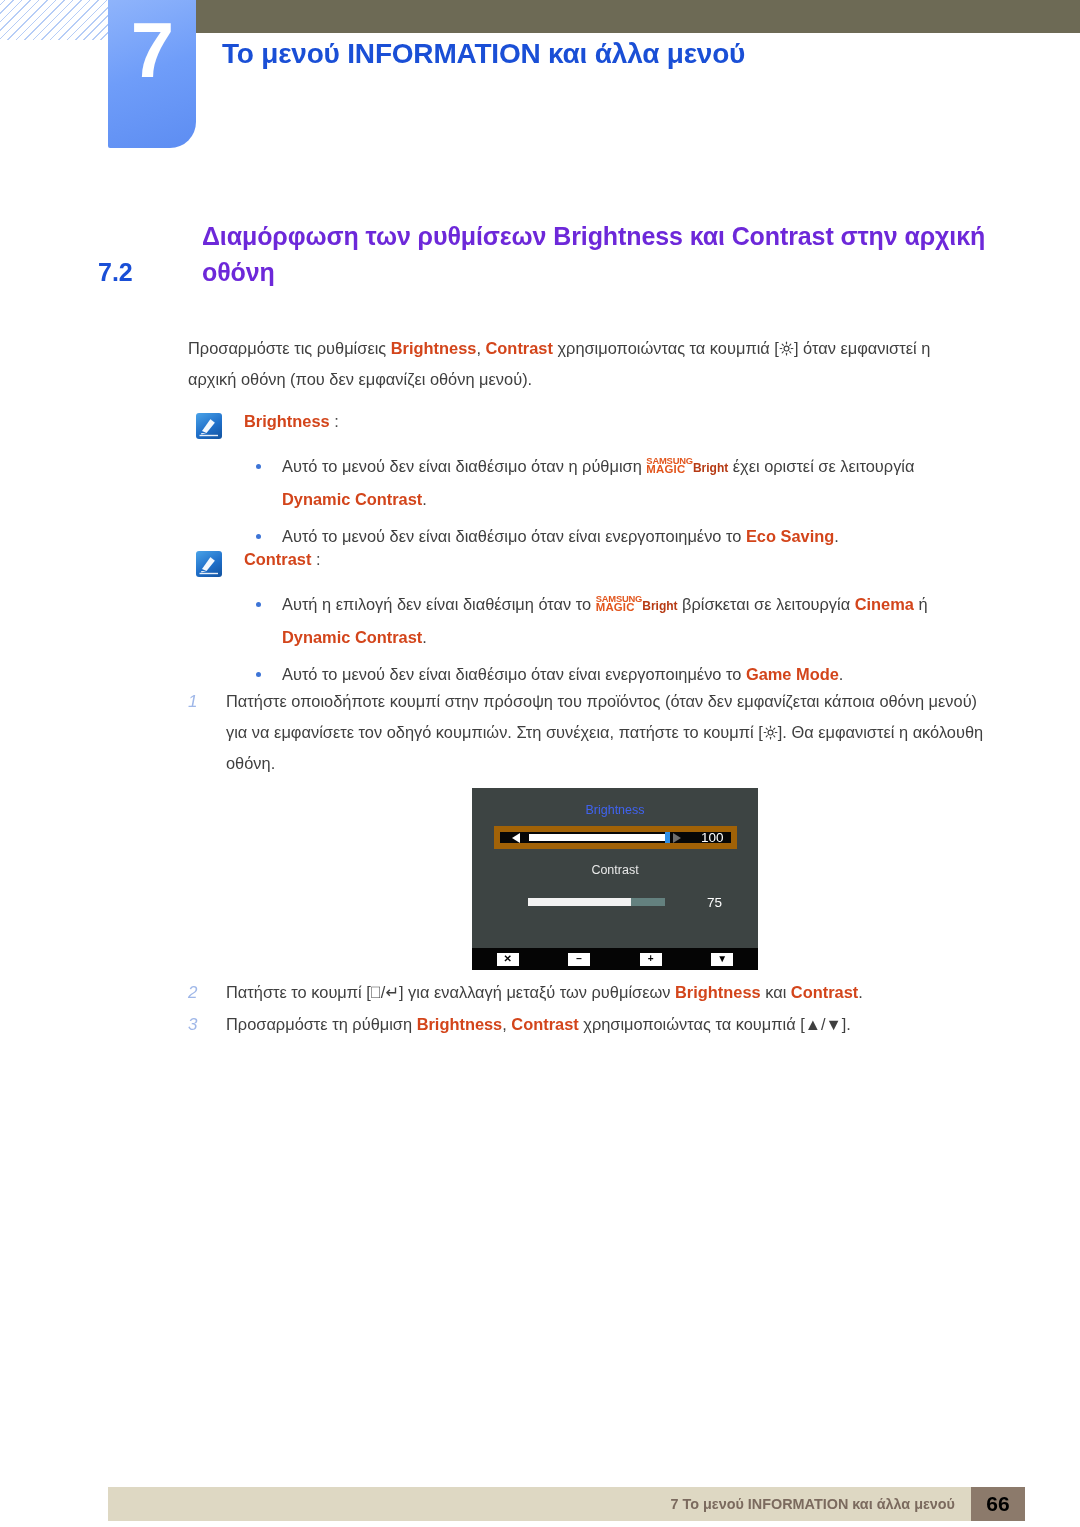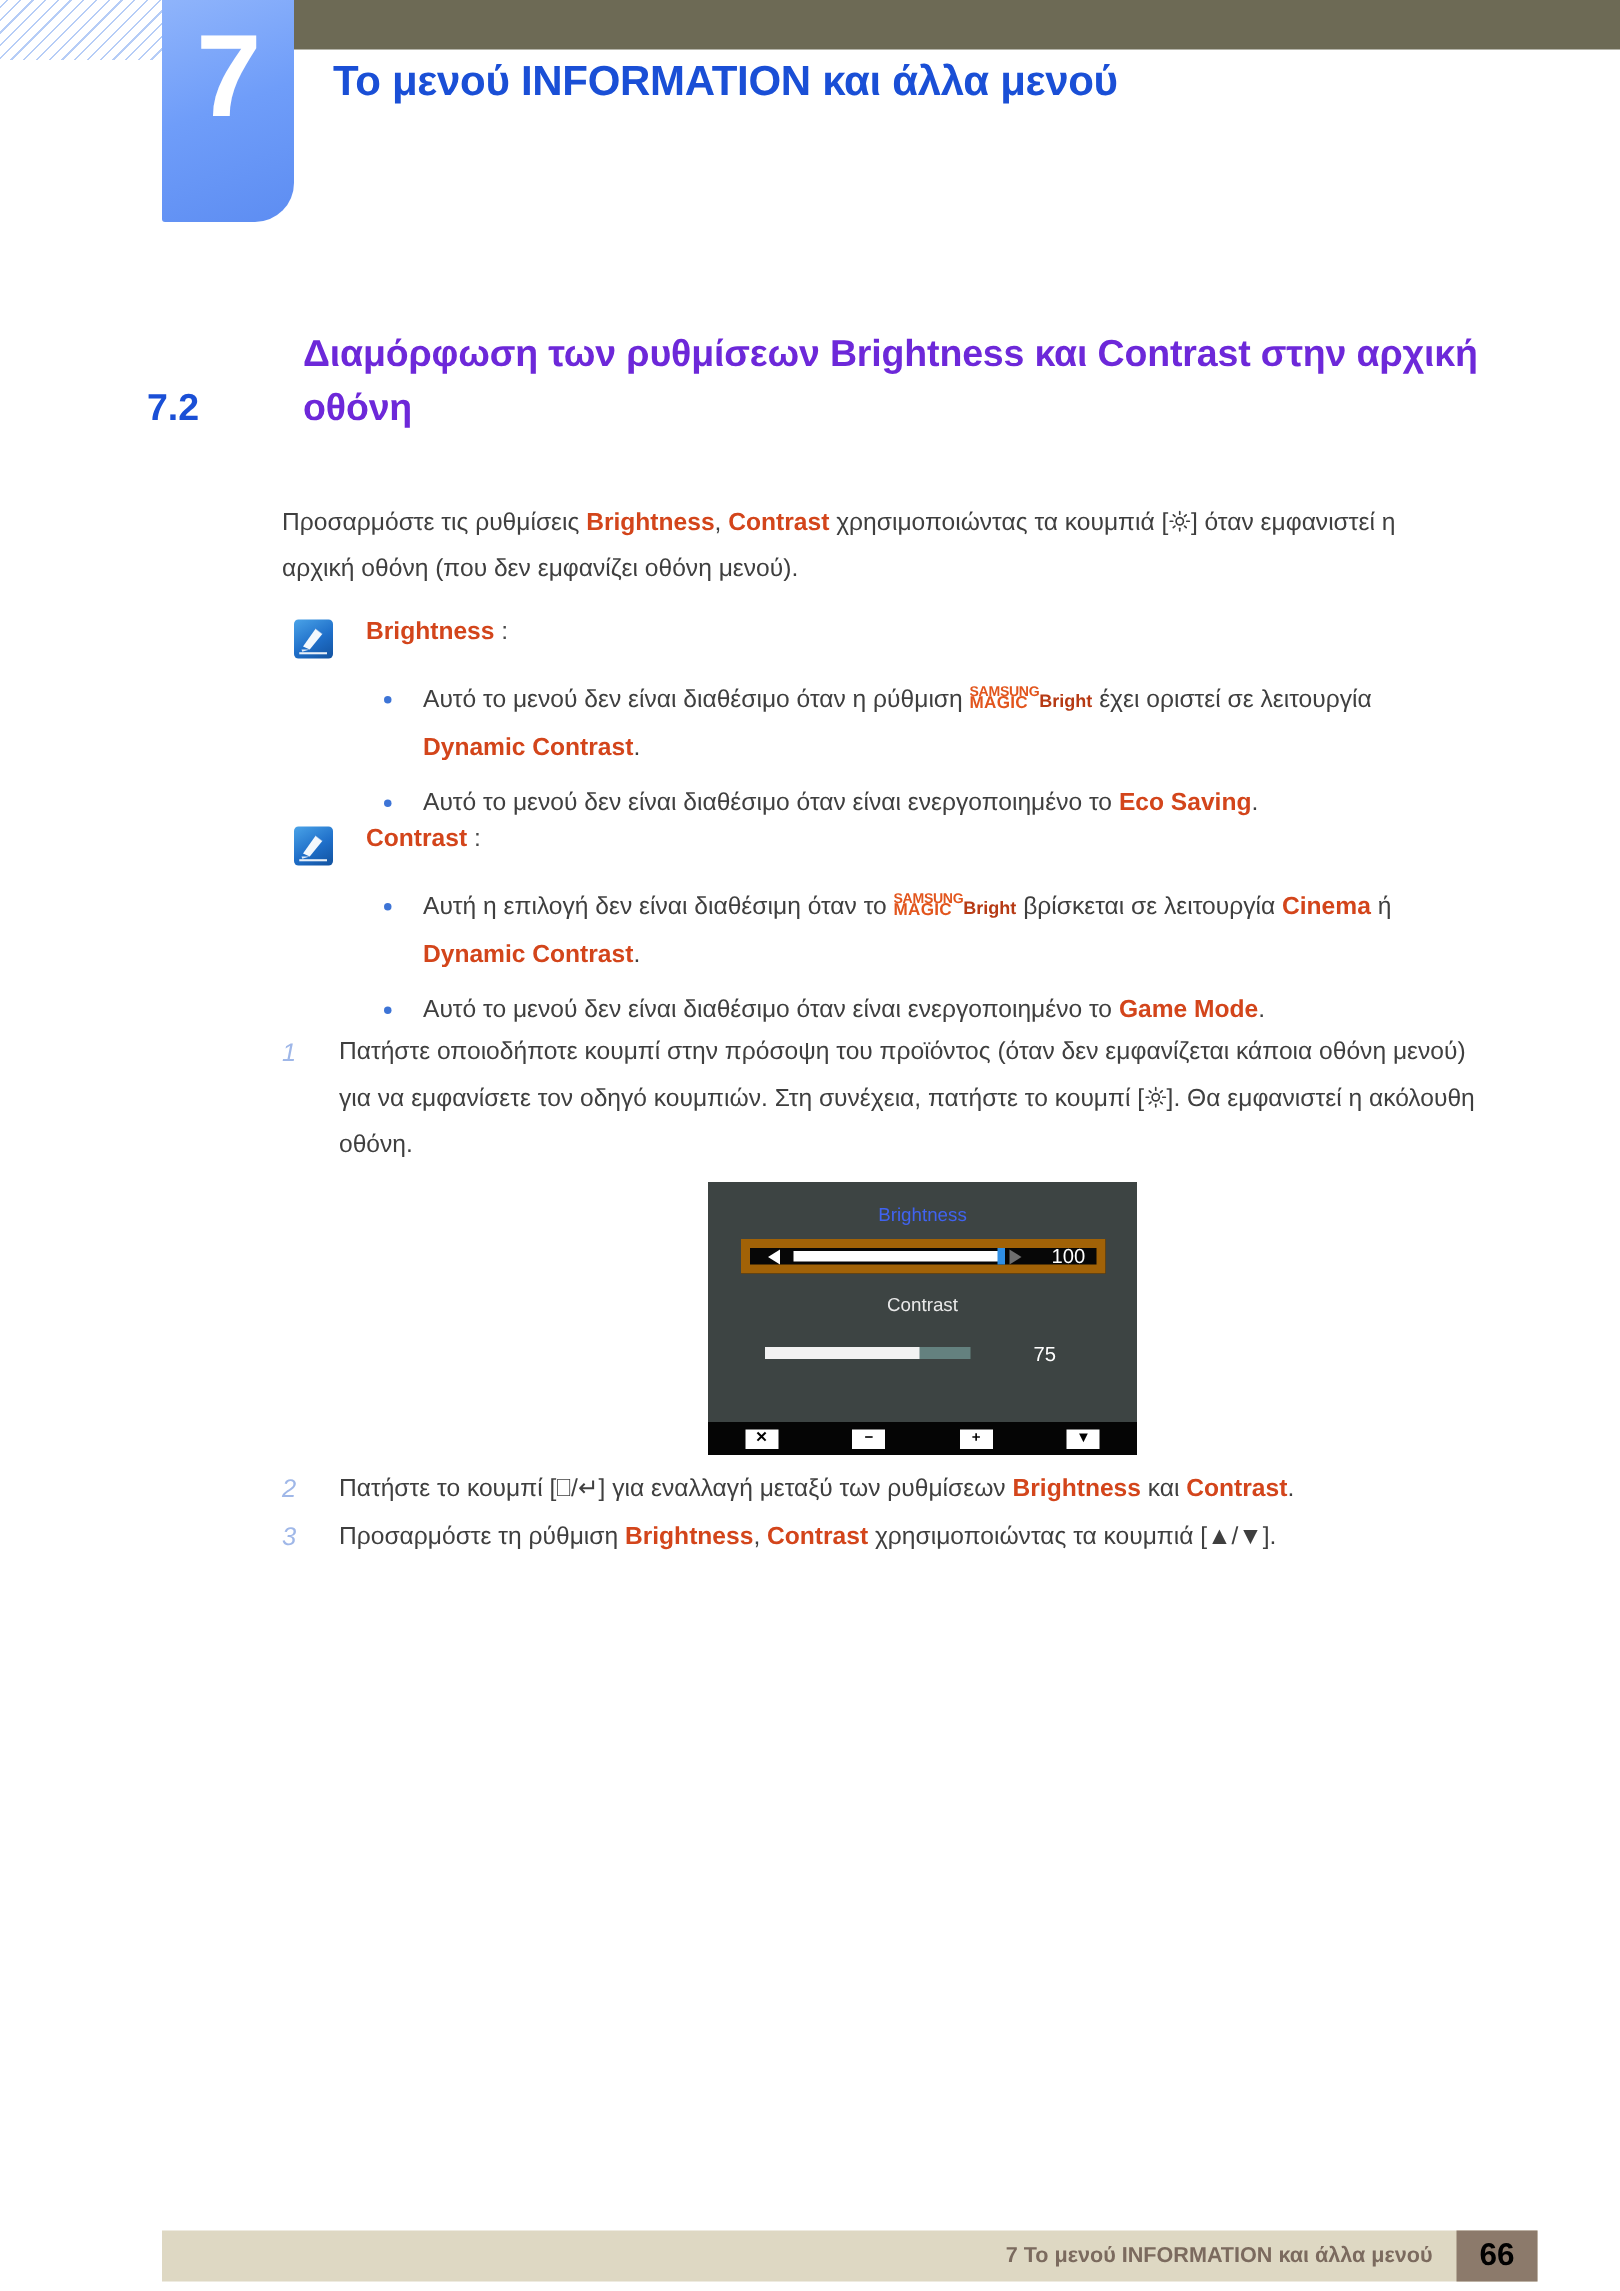--- a/index.html
+++ b/index.html
@@ -269,21 +269,21 @@
   .osd-label-contrast {
     position: absolute;
     left: 0; top: 75px;
     width: 286px;
     text-align: center;
     font-size: 12.5px;
     color: #e9e9e9;
   }
   .osd-row-contrast {
     position: absolute;
-    left: 4px; top: 104px;
+    left: 22px; top: 104px;
     width: 243px;
     height: 20px;
     display: flex;
     align-items: center;
   }
   .bar-track2 {
     margin-left: 34px;
     width: 137px;
     height: 8px;
     background: #64817f;

